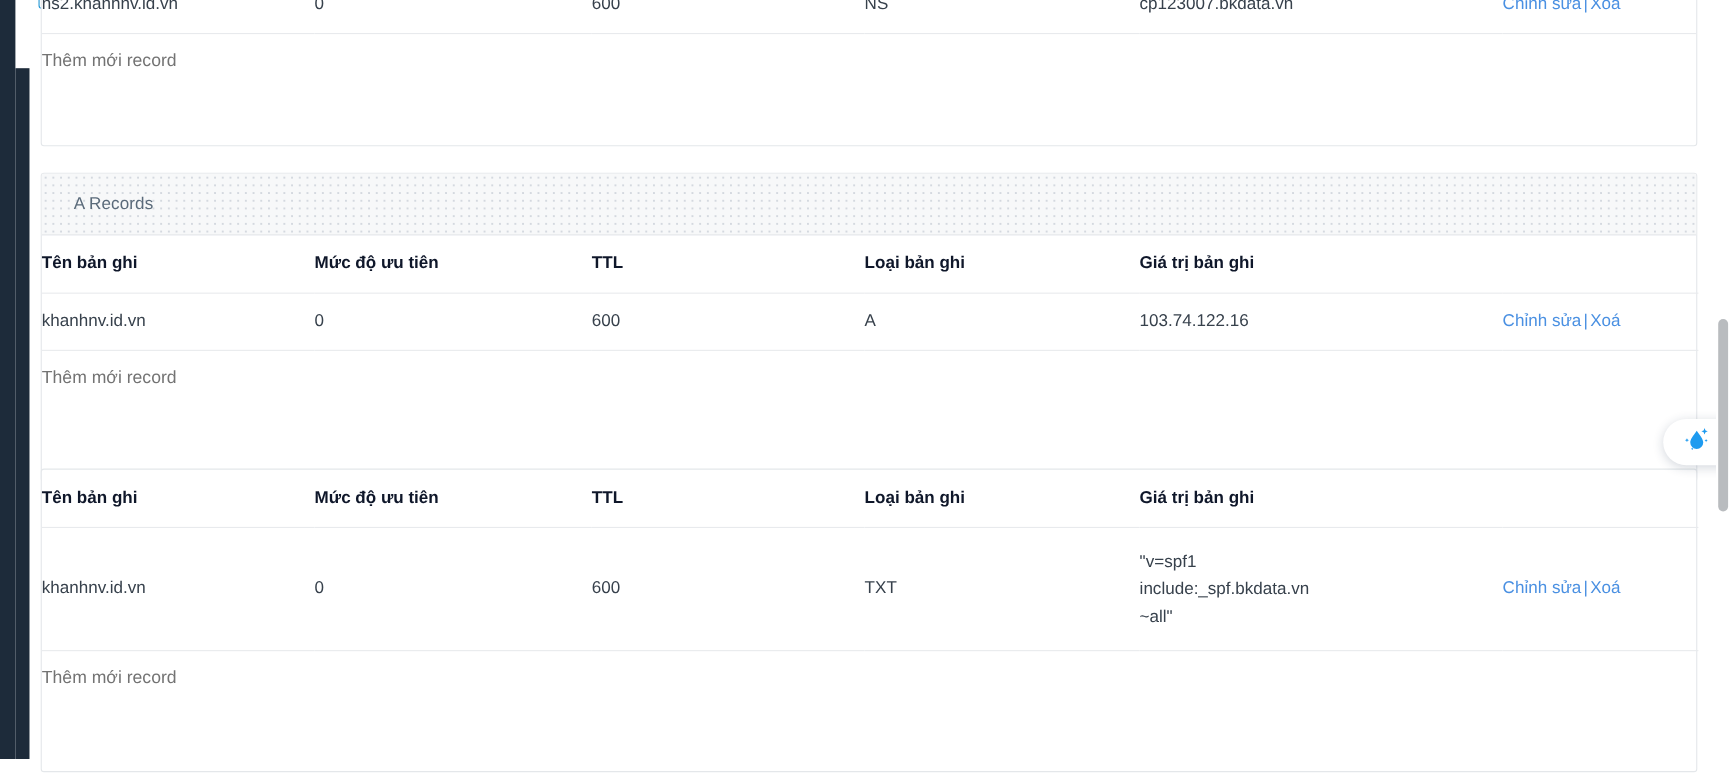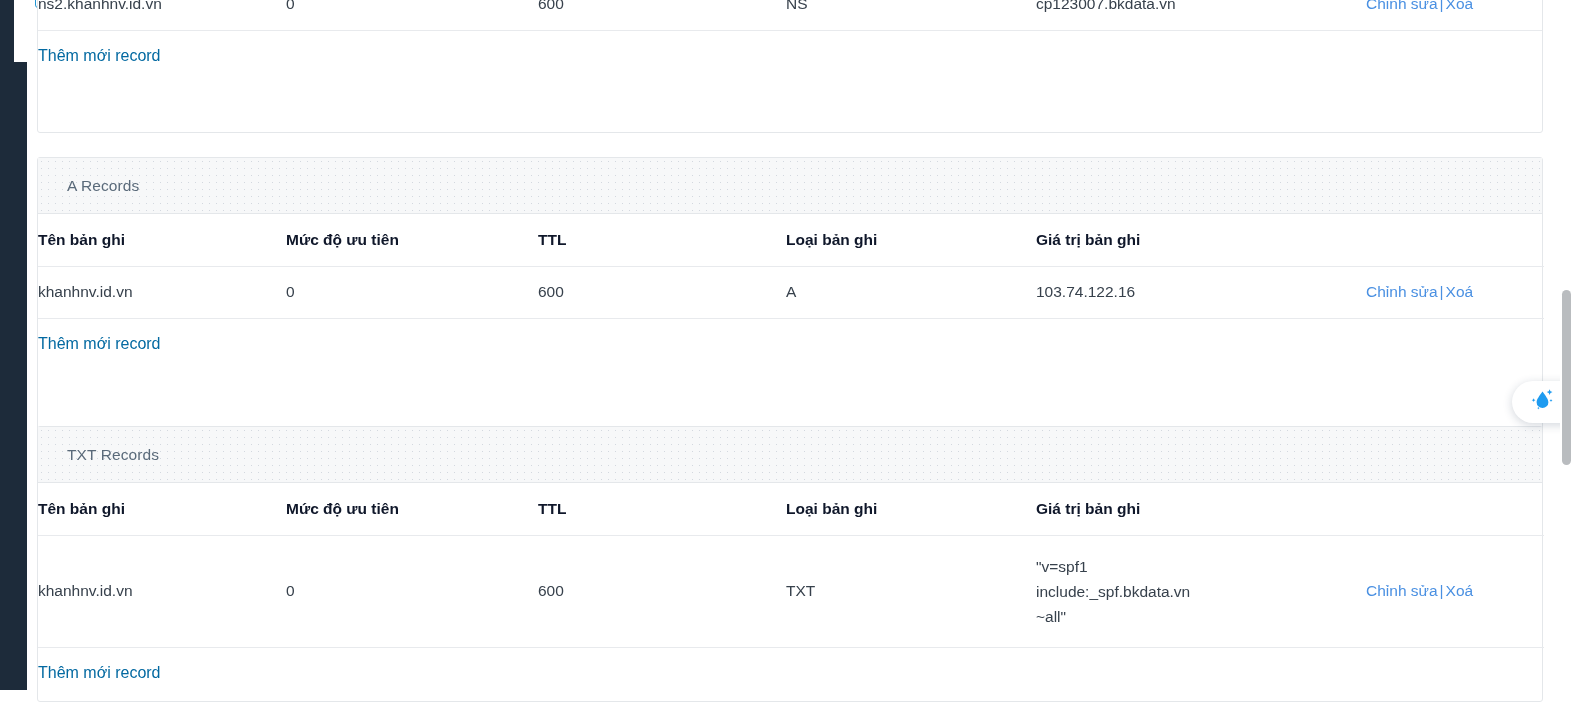--- a/index.html
+++ b/index.html
@@ -185,21 +185,21 @@
   }
   .sep { color: #4a90e2; font-size: 15.5px; padding: 0 2px; }
 
   .add-row td {
     height: 50px;
     text-align: right;
     padding-right: 19px;
     border-bottom: none;
   }
   a.add-link {
-    color: #0369a1;
+    color: #737373;
     text-decoration: none;
     font-size: 16px;
     cursor: pointer;
   }
 
   
   .fab {
     position: absolute;
     left: 1512px; top: 381px;
     width: 60px;
@@ -302,23 +302,20 @@
           <tr class="add-row">
             <td colspan="6">
               <a class="add-link">Thêm mới record</a>
             </td>
           </tr>
         </tbody>
       </table>
     </div>
 
     <div class="card" style="top:407px; height:276px;">
-      <div class="section-head">
-        <span class="section-head-title">TXT Records</span>
-      </div>
       <table class="dns">
         <thead>
           <tr>
             <th class="c-name">Tên bản ghi</th>
             <th class="c-prio">Mức độ ưu tiên</th>
             <th class="c-ttl">TTL</th>
             <th class="c-type">Loại bản ghi</th>
             <th class="c-value">Giá trị bản ghi</th>
             <th class="c-act"></th>
           </tr>

